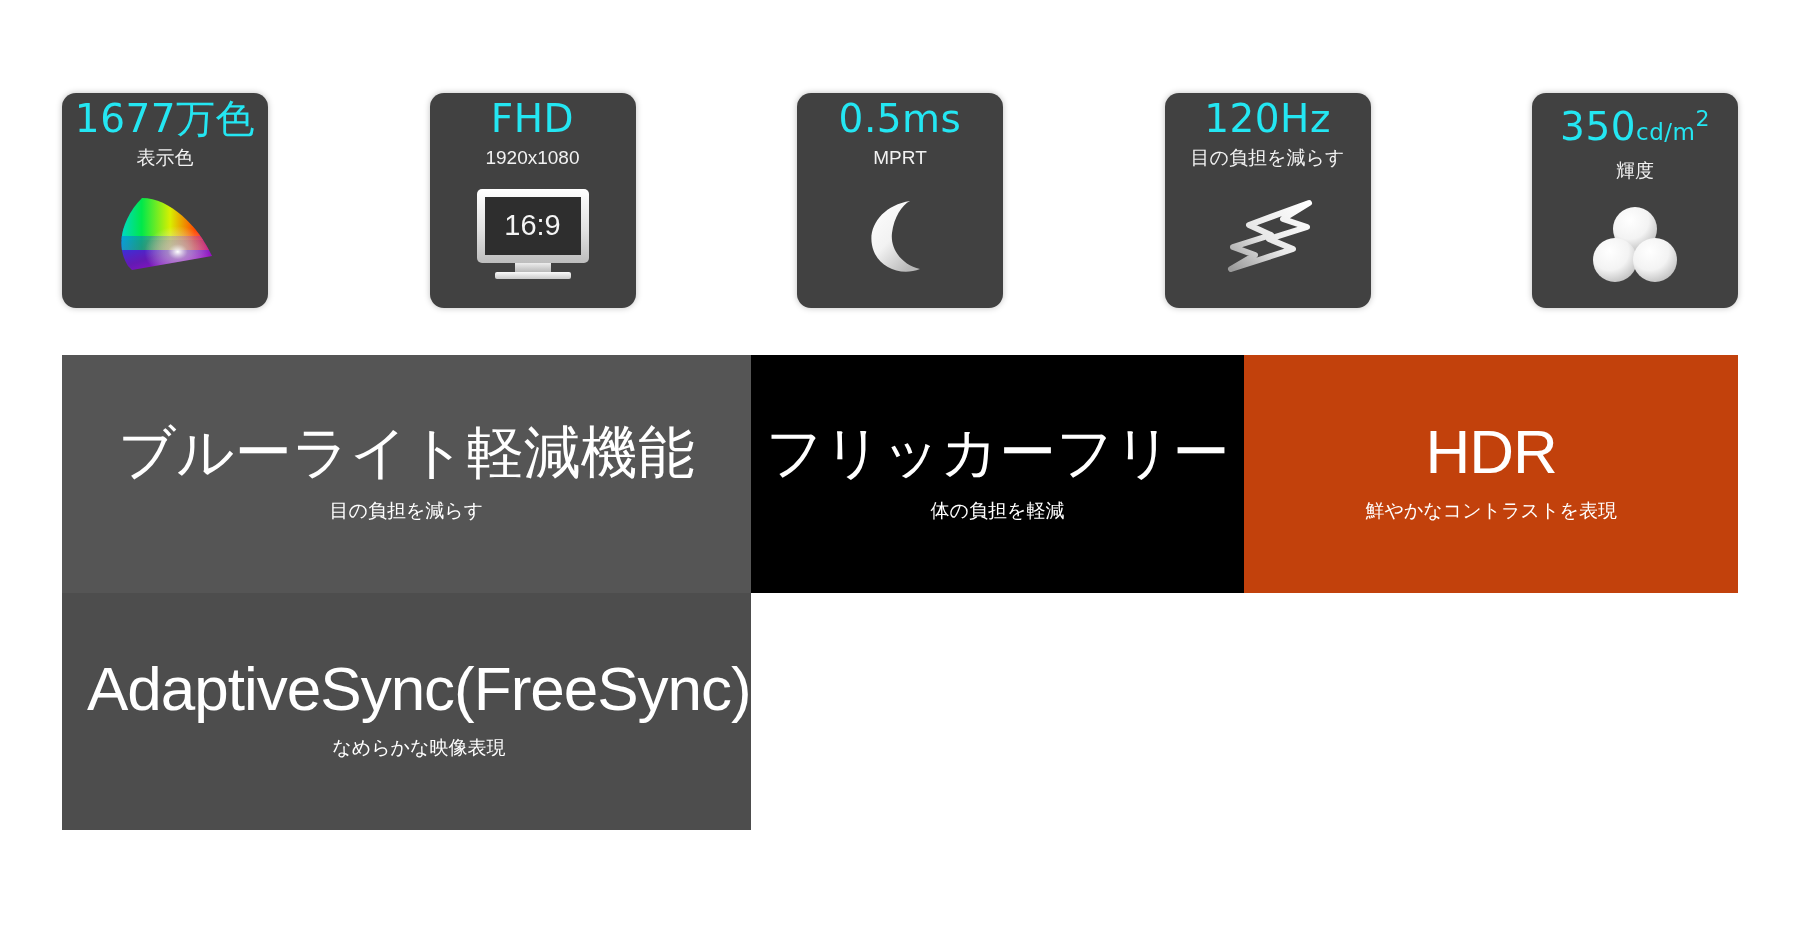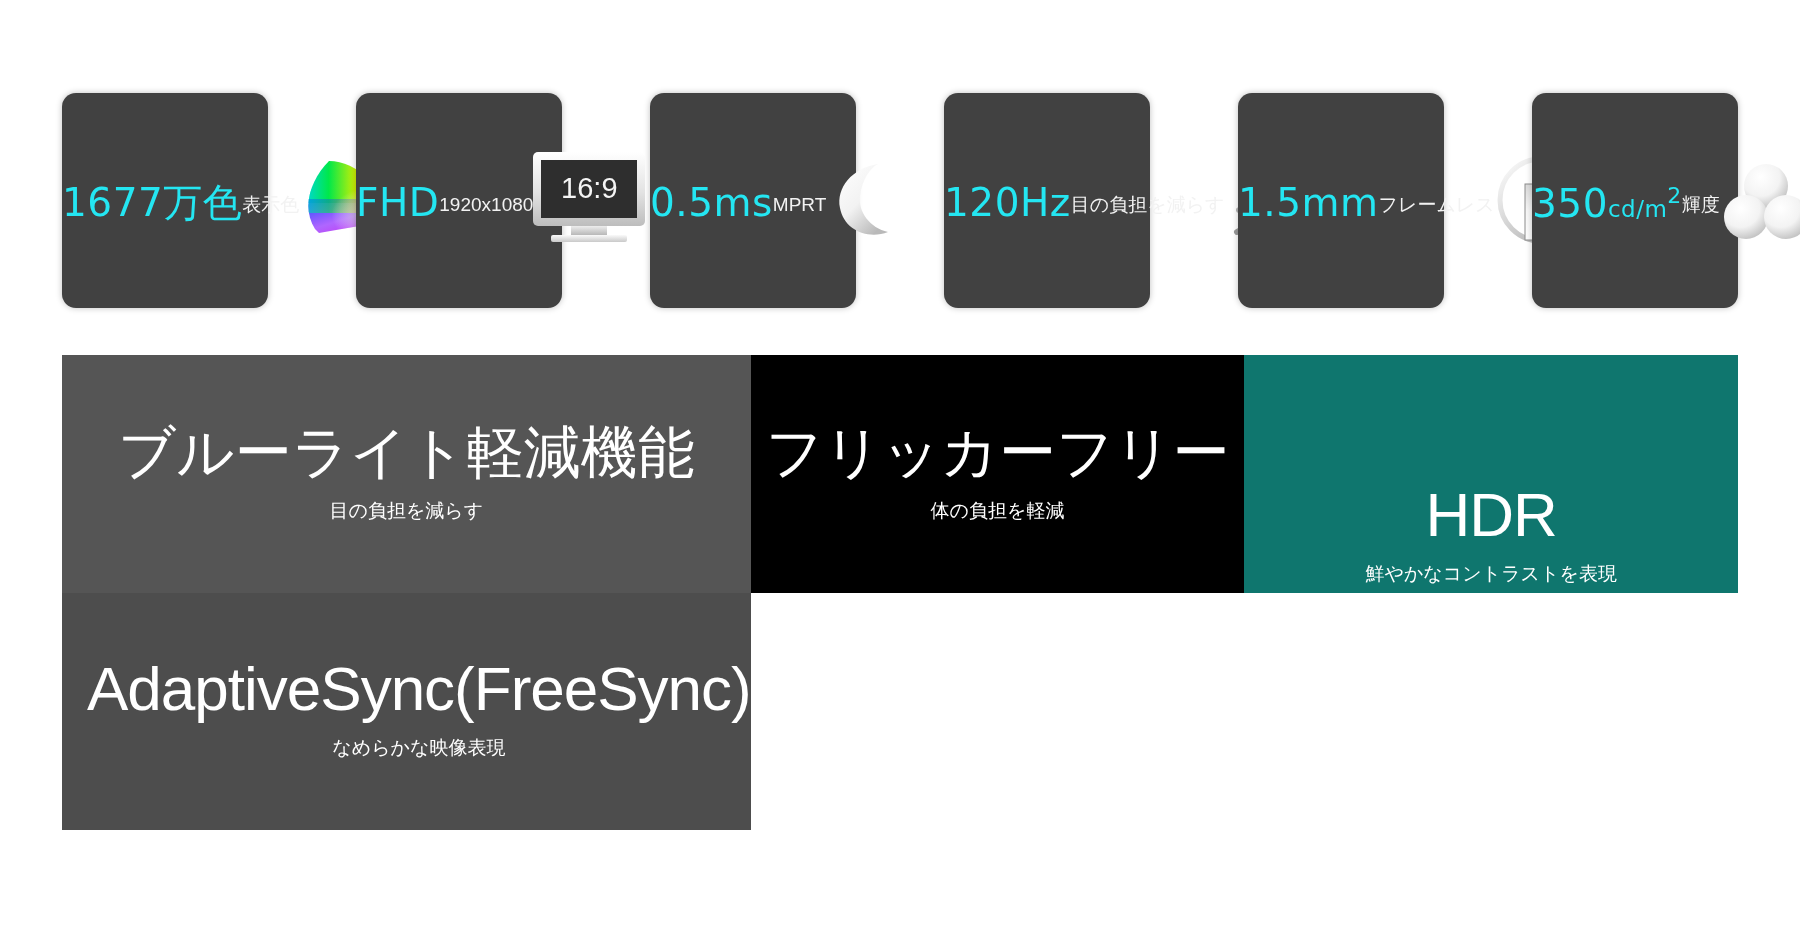--- a/index.html
+++ b/index.html
@@ -19,21 +19,21 @@
     display: flex;
     justify-content: space-between;
     align-items: flex-start;
   }
   .spec-card {
     width: 206px; height: 215px;
     background: #414141;
     border-radius: 14px;
     box-shadow: 0 0 6px rgba(0,0,0,0.25);
     display: flex;
-    flex-direction: row;
+    flex-direction: column;
     align-items: center;
     padding-top: 4px;
   }
   .spec-value {
     color: #24e6f2;
     font-size: 39px;
     line-height: 44px;
     letter-spacing: 0.5px;
     font-family: "DejaVu Sans", sans-serif;
     font-weight: 400;
@@ -45,21 +45,21 @@
     color: #f2f2f2;
     font-size: 19px;
     line-height: 26px;
     margin-top: 4px;
     white-space: nowrap;
   }
   .spec-icon {
     flex: 1;
     display: flex;
     align-items: center;
-    justify-content: flex-end;
+    justify-content: center;
     width: 100%;
     padding-bottom: 6px;
   }
 
   
   .feature-grid {
     position: absolute;
     left: 62px; top: 355px;
     width: 1676px; height: 475px;
     display: grid;
@@ -67,21 +67,21 @@
     grid-template-rows: 1fr 1fr;
   }
   .feature-cell {
     display: flex;
     flex-direction: column;
     align-items: center;
     justify-content: center;
   }
   .cell-0 { background: #555555; }
   .cell-1 { background: #000000; }
-  .cell-2 { background: #0f766e; justify-content: flex-end; }
+  .cell-2 { background: #c2410c; }
   .cell-3 { background: #4d4d4d; padding-left: 25px; }
   .feature-title {
     color: #ffffff;
     font-size: 57px;
     line-height: 68px;
     letter-spacing: 0px;
     white-space: nowrap;
   }
   .feature-title.latin { font-size: 62px; letter-spacing: -1px; }
   .feature-sub {
@@ -179,41 +179,20 @@
               <stop offset="0%" stop-color="#9a9a9a"></stop>
               <stop offset="45%" stop-color="#e8e8e8"></stop>
               <stop offset="100%" stop-color="#ffffff"></stop>
             </linearGradient>
           </defs>
           <path d="M 90 8 L 30 30 L 52 40 L 14 52 L 36 60 L 12 74 L 74 54 L 50 44 L 88 32 L 64 24 Z" fill="none" stroke="url(#boltG)" stroke-width="6" stroke-linejoin="round"></path>
         </svg>
       </div>
     </div>
 
-    <div class="spec-card">
-      <div class="spec-value">1.5mm</div>
-      <div class="spec-label">フレームレス</div>
-      <div class="spec-icon">
-        <svg width="92" height="92" viewBox="0 0 92 92">
-          <defs>
-            <linearGradient id="ringG" x1="0" y1="0" x2="1" y2="1">
-              <stop offset="0%" stop-color="#ffffff"></stop>
-              <stop offset="100%" stop-color="#9e9e9e"></stop>
-            </linearGradient>
-            <linearGradient id="panelG" x1="0" y1="0" x2="0.3" y2="1">
-              <stop offset="0%" stop-color="#d9d9d9"></stop>
-              <stop offset="45%" stop-color="#f7f7f7"></stop>
-              <stop offset="100%" stop-color="#ffffff"></stop>
-            </linearGradient>
-          </defs>
-          <circle cx="46" cy="46" r="41" fill="none" stroke="url(#ringG)" stroke-width="5"></circle>
-          <rect x="30" y="30" width="56" height="56" fill="url(#panelG)" stroke="#8c8c8c" stroke-width="1"></rect>
-        </svg>
-      </div>
-    </div>
 
     <div class="spec-card">
       <div class="spec-value"><span>350</span><span class="unit-sm">cd/m</span><span class="sup">2</span></div>
       <div class="spec-label">輝度</div>
       <div class="spec-icon">
         <svg width="92" height="82" viewBox="0 0 92 82">
           <defs>
             <radialGradient id="ballG" cx="38%" cy="30%" r="72%">
               <stop offset="0%" stop-color="#ffffff"></stop>
               <stop offset="60%" stop-color="#f3f3f3"></stop>

